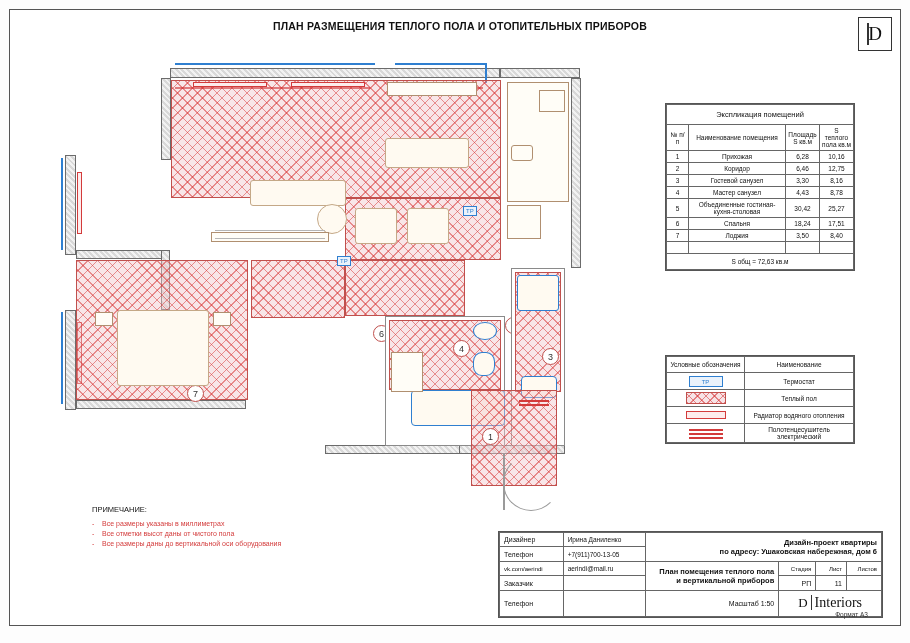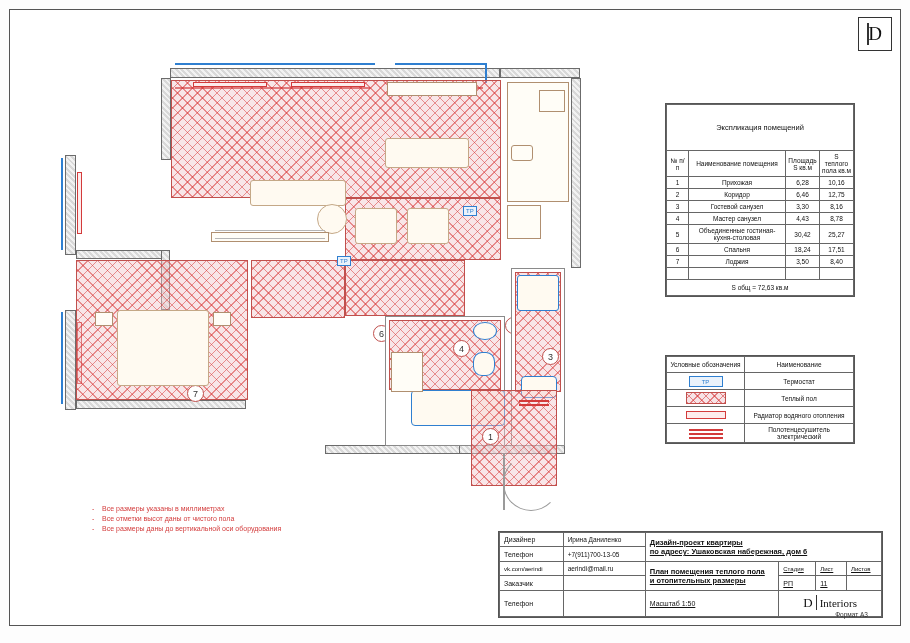--- a/index.html
+++ b/index.html
@@ -65,21 +65,21 @@
     position:absolute; border:1px solid #9a9a9a; border-radius:50%;
     border-top-color:transparent; border-right-color:transparent;
   }
   .thin-line { position:absolute; background:#9a9a9a; }
   .dim-line { position:absolute; background:#b5b5b5; height:1px; }
 
   
   .tbl { position:absolute; border:1px solid #555; background:#fff; font-size:6.5px; }
   .tbl table { border-collapse:collapse; width:100%; }
   .tbl th, .tbl td { border:1px solid #666; padding:2px 2px; text-align:center; font-weight:normal; }
-  .tbl .hdr { font-size:7.5px; padding:18px; }
+  .tbl .hdr { font-size:7.5px; padding:5px; }
   .tbl td.name { text-align:center; }
   .tbl .total td { text-align:center; padding:4px 2px; }
 
   #expl { left:665px; top:103px; width:190px; }
   #legend { left:665px; top:355px; width:190px; }
   #legend th { padding:4px 2px; }
   #legend td { height:17px; }
   .lg-swatch-tp {
     width:34px; height:11px; margin:0 auto;
     border:1px solid #2f7fd0; background:#eaf2fb; color:#2f7fd0;
@@ -103,33 +103,34 @@
   #notes ul { list-style:none; margin:0; padding:0; color:#d33b3b; }
   #notes li { margin:0 0 3px 0; padding-left:10px; position:relative; }
   #notes li:before { content:"-"; position:absolute; left:0; }
 
   
   #stamp { position:absolute; left:498px; top:531px; width:385px; height:87px; border:1px solid #555; background:#fff; font-size:7px; }
   #stamp table { border-collapse:collapse; width:100%; height:100%; }
   #stamp td { border:1px solid #666; padding:1px 4px; }
   .s-label { width:62px; }
   .s-val { width:80px; font-size:6.5px; }
-  .s-center { text-align:left;text-decoration:underline; }
+  .s-center { text-align:right; }
   .s-bold { font-weight:bold; font-size:7.5px; }
   .s-brand { font-family:"Liberation Serif", serif; font-size:13px; text-align:center; }
   .s-brand .d { border-right:1px solid #333; padding-right:3px; margin-right:3px; }
   .s-small { font-size:6px; }
   #format { position:absolute; right:14px; bottom:-1px; font-size:6.5px; color:#333; }
 </style>
 </head>
 <body>
 
 <div id="sheet">
   <div class="frame"></div>
 
+  <div class="title-main">ПЛАН РАЗМЕЩЕНИЯ ТЕПЛОГО ПОЛА И ОТОПИТЕЛЬНЫХ ПРИБОРОВ</div>
 
   <div class="logo-box">
     <span class="bar"></span>
     <span>D</span>
   </div>
 
   <div id="plan">
 
     <div class="wall-hatch" style="left:115px; top:8px; width:330px; height:10px;"></div>
     <div class="wall-hatch" style="left:445px; top:8px; width:80px; height:10px;"></div>
@@ -315,20 +316,21 @@
                 <i style="top:10px"></i>
           </div>
         </td>
         <td>Полотенцесушитель электрический</td>
       </tr>
     </tbody>
       </table>
   </div>
 
   <div id="notes">
+    <div class="ntitle">ПРИМЕЧАНИЕ:</div>
     <ul>
       <li>Все размеры указаны в миллиметрах</li>
       <li>Все отметки высот даны от чистого пола</li>
       <li>Все размеры даны до вертикальной оси оборудования</li>
     </ul>
   </div>
 
   <div id="stamp">
     <table>
       <tbody>
@@ -342,38 +344,38 @@
       </tr>
       <tr>
         <td class="s-label">Телефон</td>
         <td class="s-val">+7(911)700-13-05</td>
       </tr>
       <tr>
         <td class="s-label s-small">vk.com/aerindi</td>
         <td class="s-val">aerindi@mail.ru</td>
         <td class="s-center s-bold" rowspan="2" colspan="1" style="width:130px">
           <div>План помещения теплого пола</div>
-          <div>и отопительных размеры</div>
+          <div>и вертикальной приборов</div>
         </td>
         <td class="s-center s-small" style="width:36px">Стадия</td>
         <td class="s-center s-small" style="width:30px">Лист</td>
         <td class="s-center s-small" style="width:34px">Листов</td>
       </tr>
       <tr>
         <td class="s-label">Заказчик</td>
         <td class="s-val"></td>
         <td class="s-center">РП</td>
         <td class="s-center">11</td>
         <td class="s-center"></td>
       </tr>
       <tr>
         <td class="s-label">Телефон</td>
         <td class="s-val"></td>
         <td class="s-center">Масштаб 1:50</td>
         <td class="s-brand" colspan="3">
-          <span class="d">D</span><span style="font-size:11px">Interiors</span>
+          <span class="d">D</span><span style="font-size:14px">Interiors</span>
         </td>
       </tr>
     </tbody>
       </table>
     <div id="format">Формат А3</div>
   </div>
 </div>
 
 </body></html>

